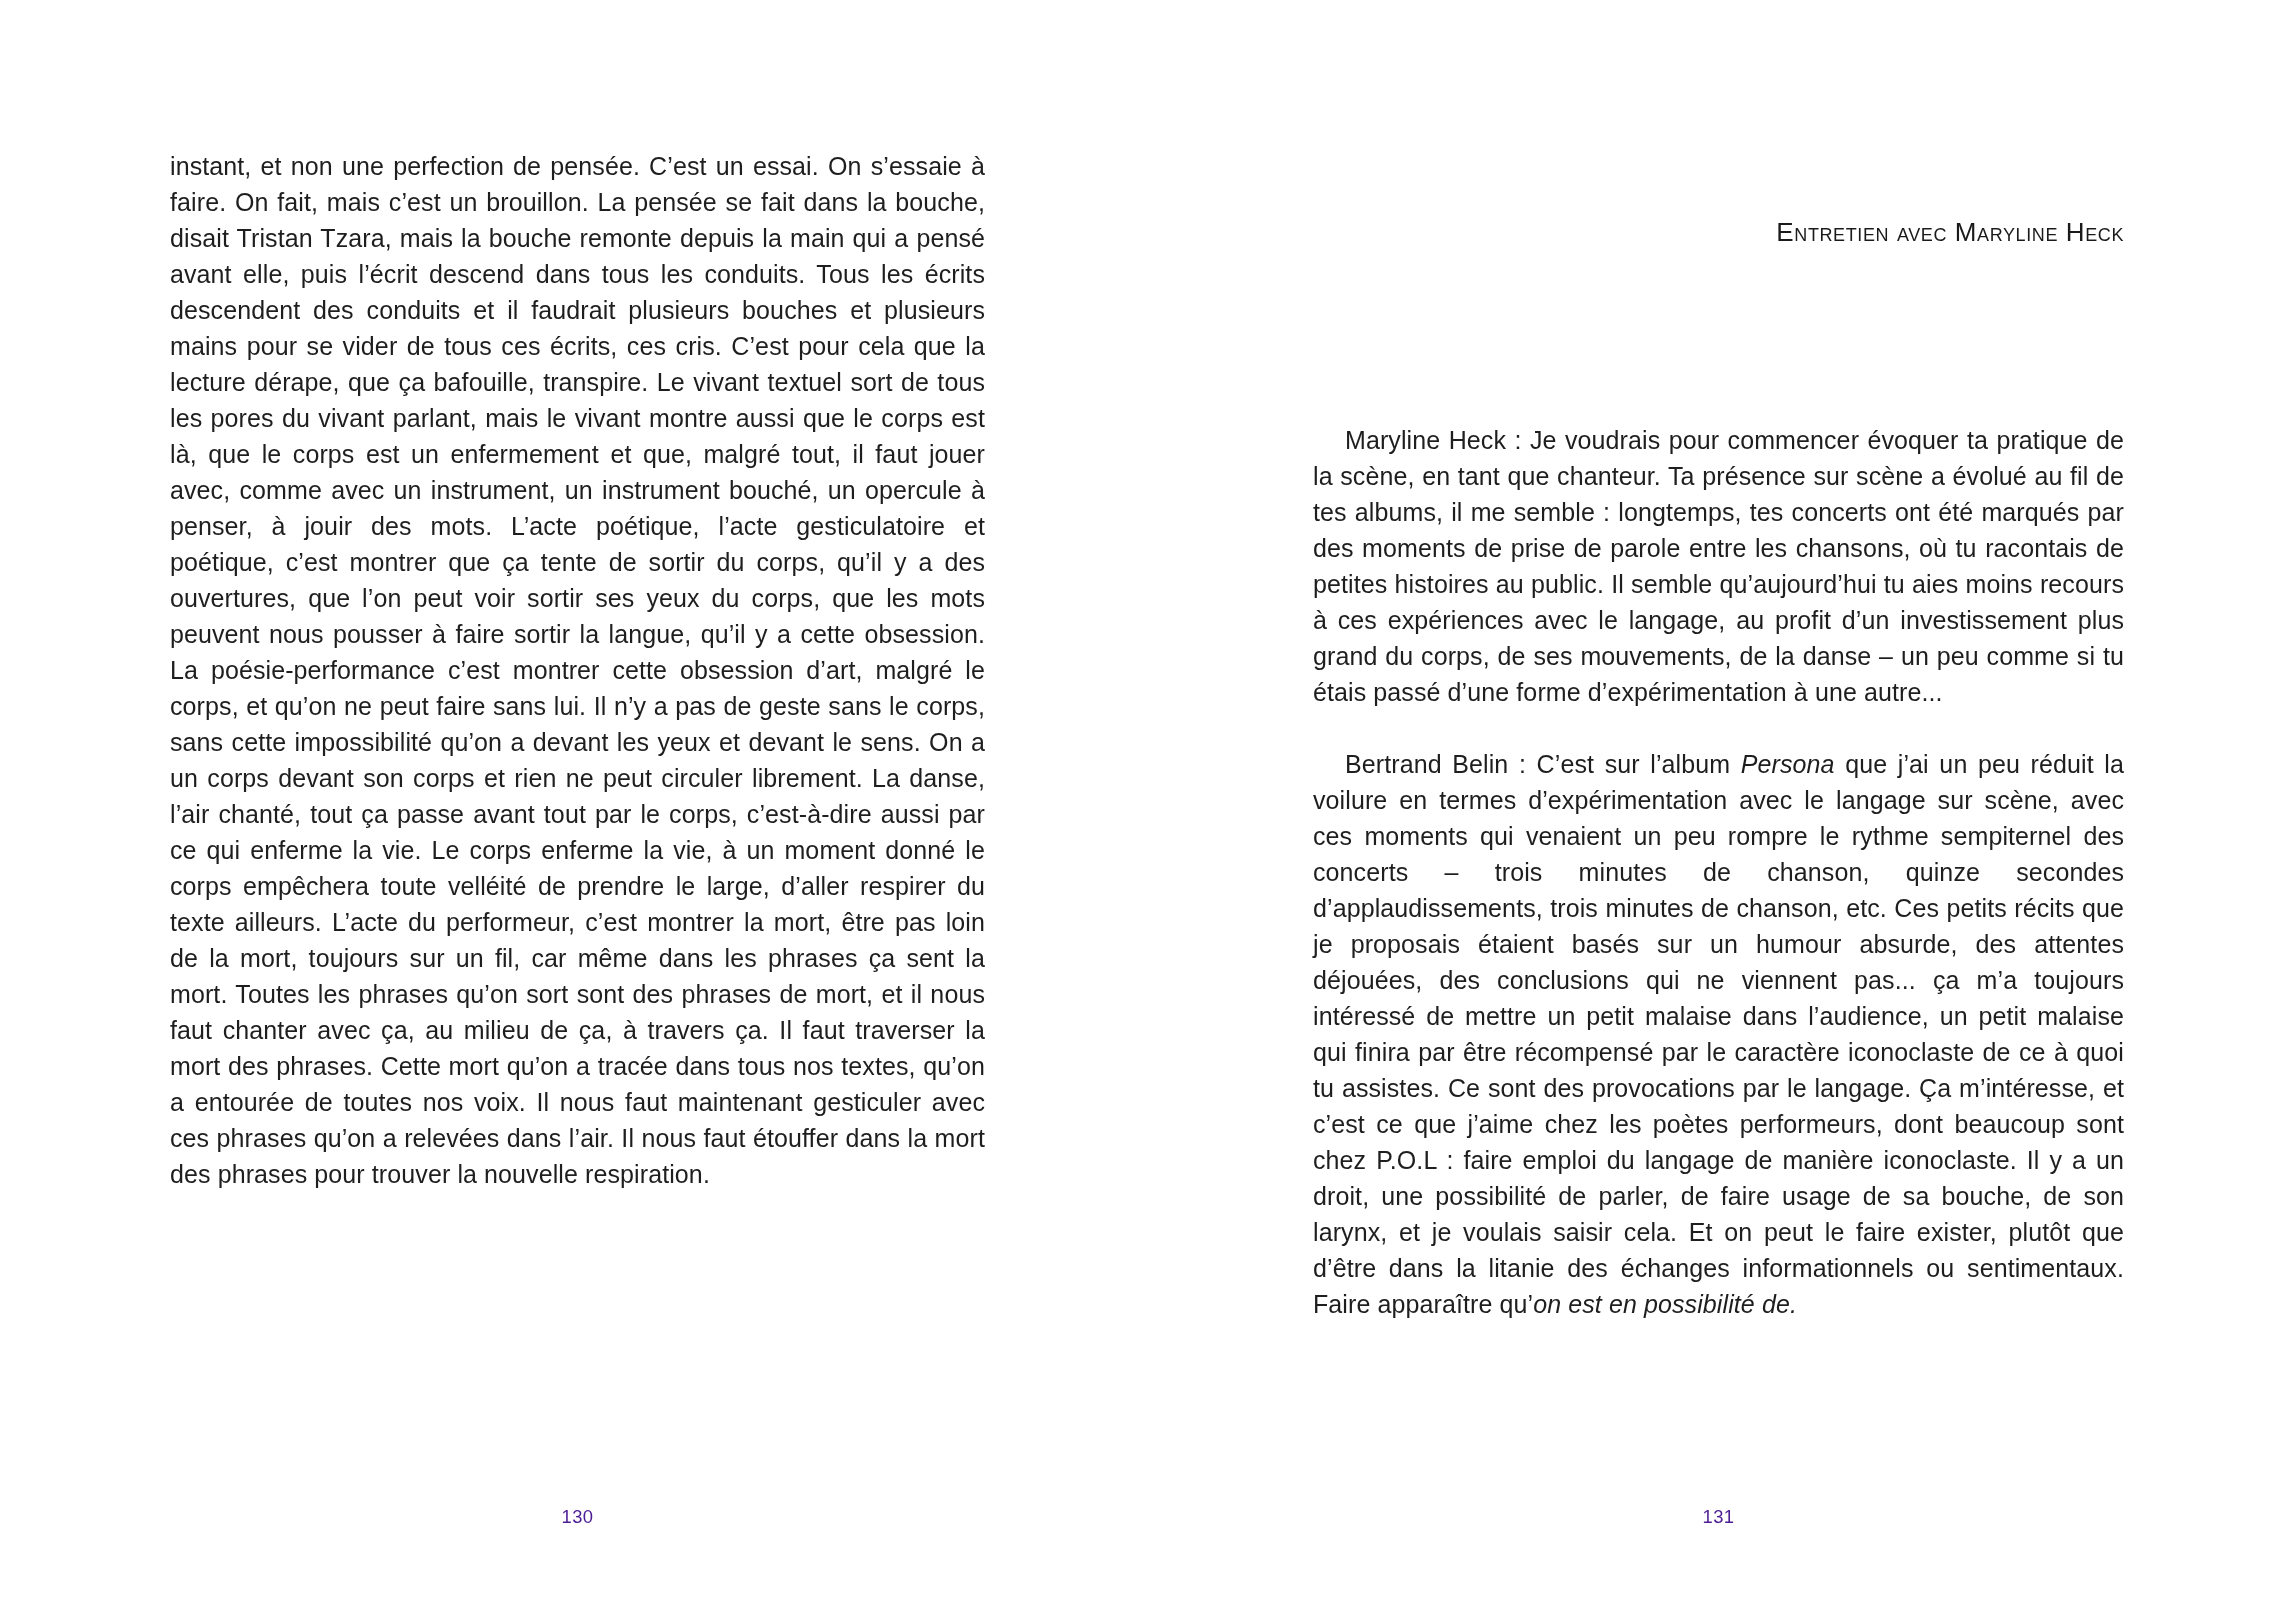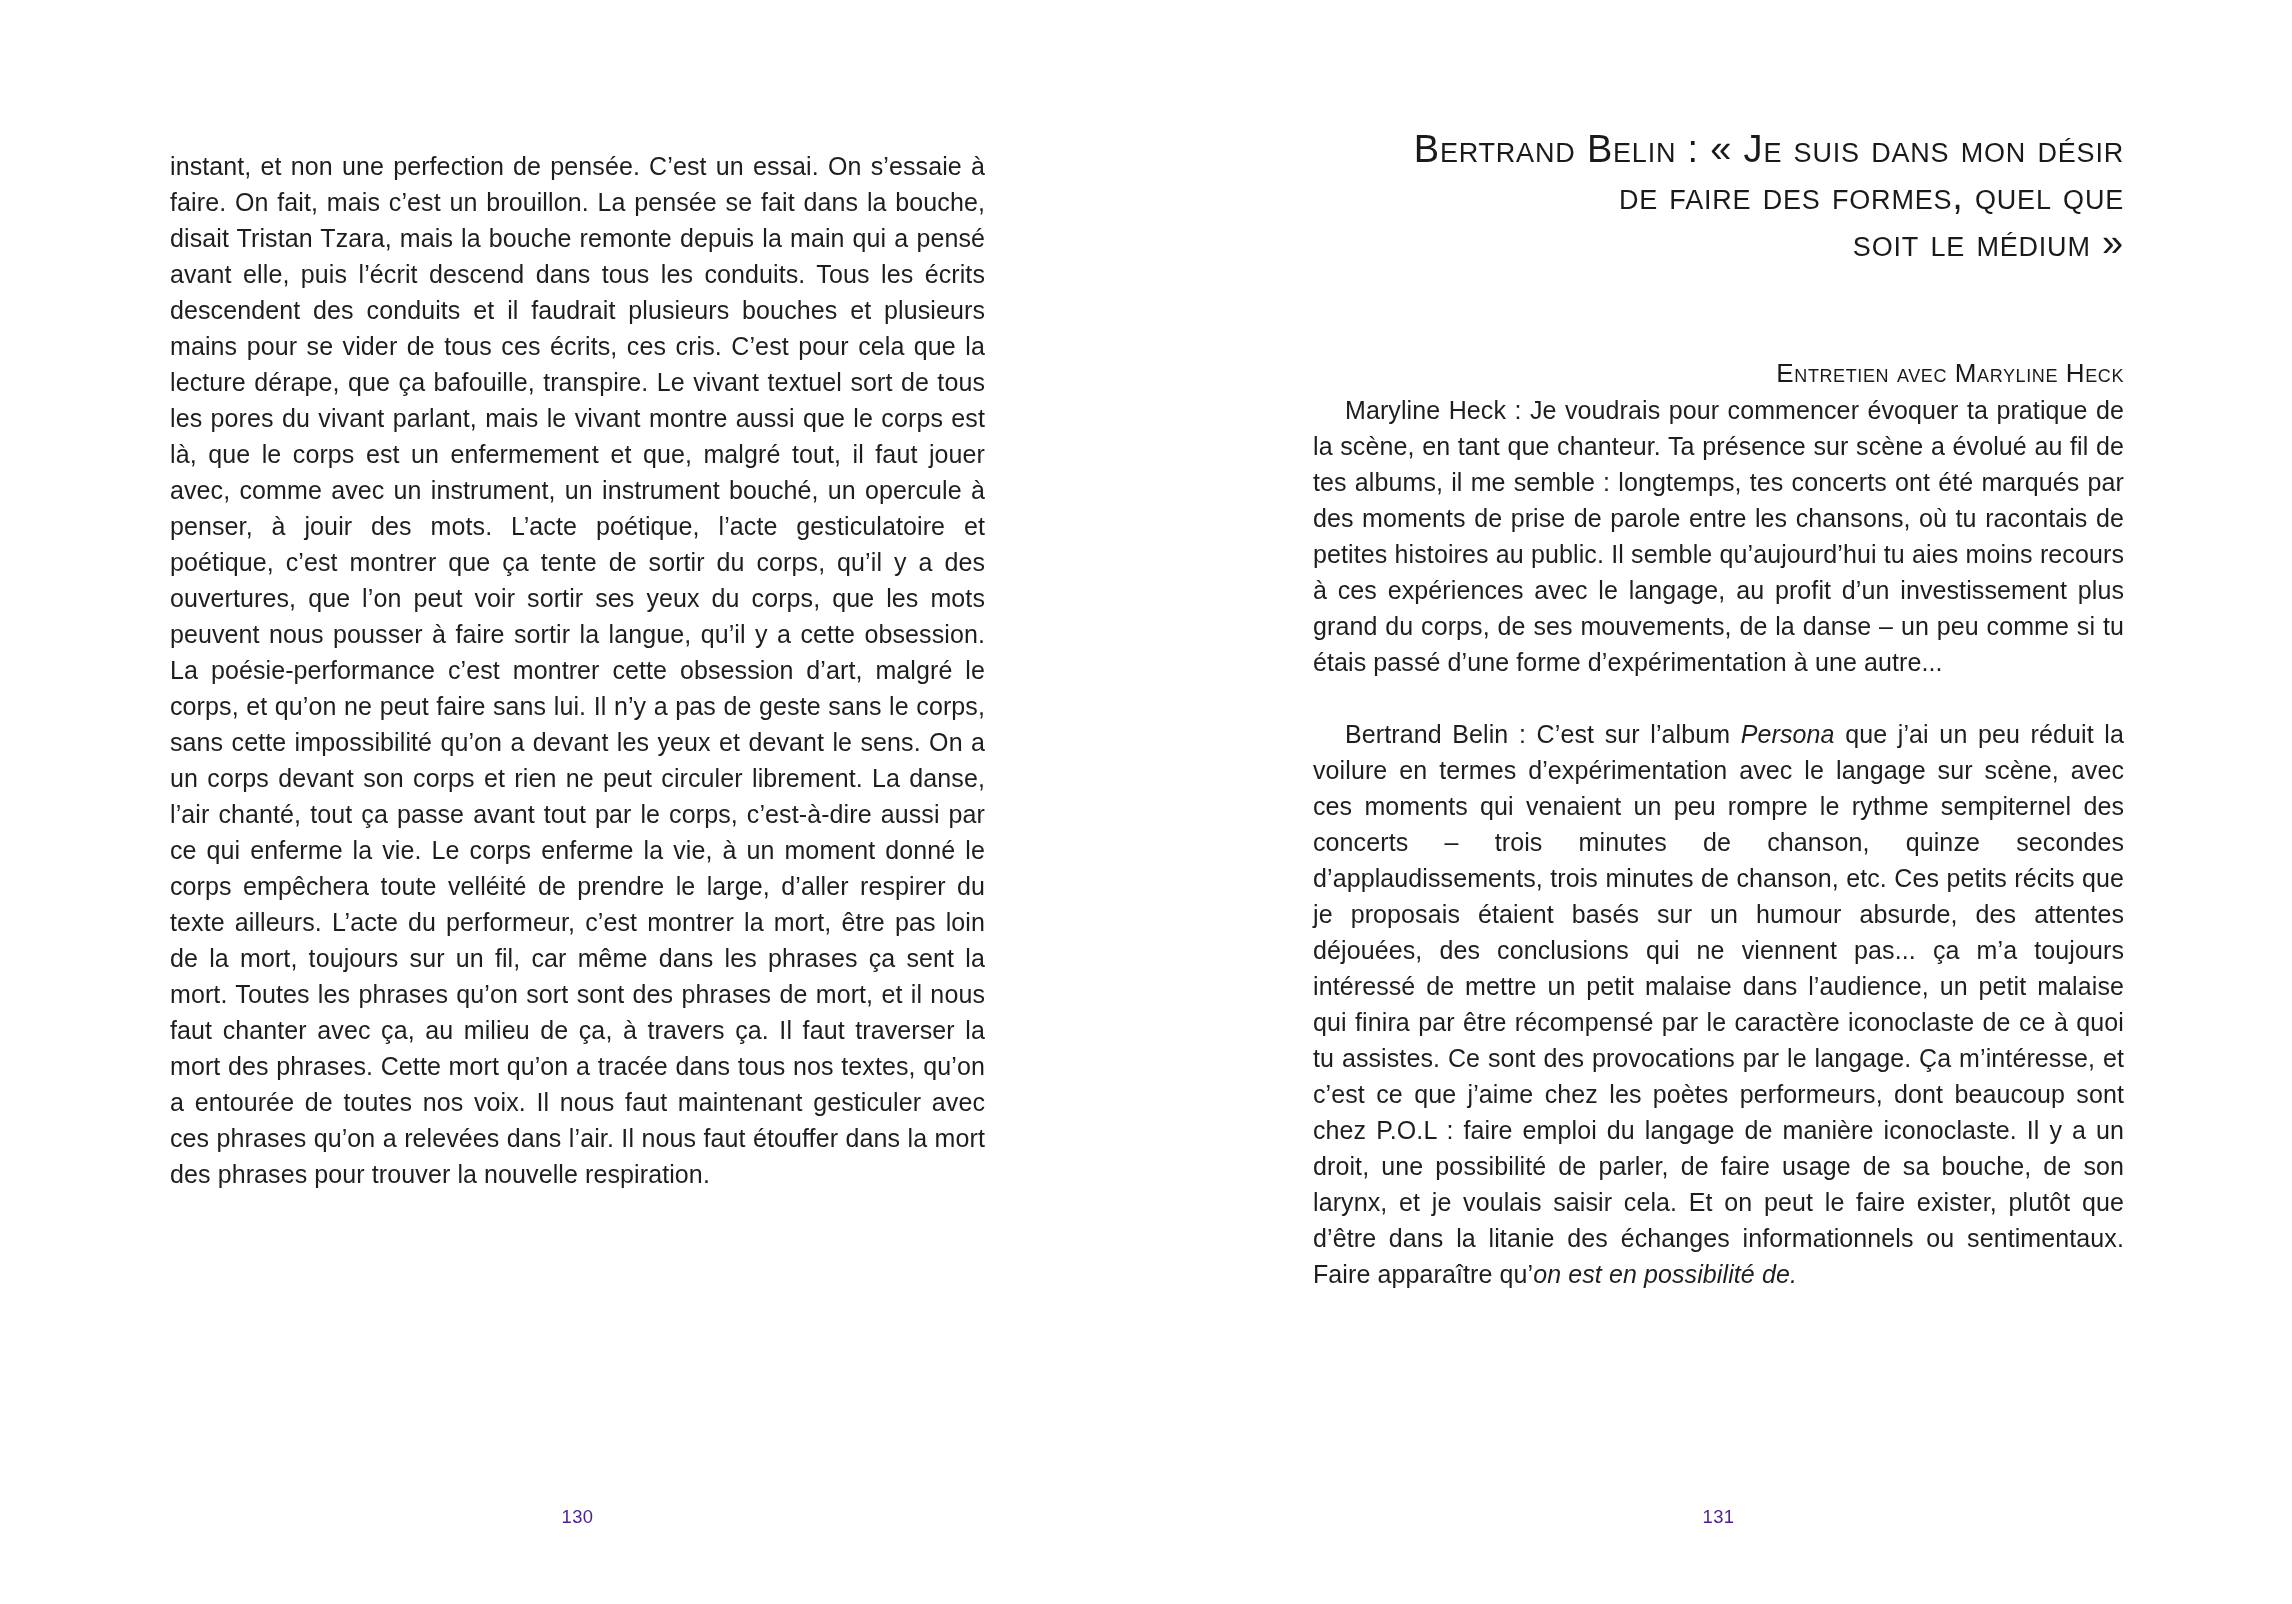--- a/index.html
+++ b/index.html
@@ -50,21 +50,21 @@
   .subtitle {
     margin-top: 88px;
     font-weight: normal;
     font-variant: small-caps;
     font-size: 26px;
     line-height: 37px;
     letter-spacing: 0.6px;
     text-align: right;
     color: #1a1a1a;
   }
-  .question { }
+  .question { margin-top: 171px; }
   .answer { margin-top: 36px; }
   .speaker { color: #1e1e1e; }
   em { font-style: italic; }
   .pagenum {
     position: absolute;
     top: 1506px;
     font-size: 18.4px;
     letter-spacing: 0.5px;
     text-align: center;
     color: #4c1d95;
@@ -73,25 +73,20 @@
   .pagenum-right { left: 1313px; width: 811px; text-align: center; }
 </style>
 </head>
 <body>
 
 <section class="page page-left">
   <p class="body-text">instant, et non une perfection de pensée. C’est un essai. On s’essaie à faire. On fait, mais c’est un brouillon. La pensée se fait dans la bouche, disait Tristan Tzara, mais la bouche remonte depuis la main qui a pensé avant elle, puis l’écrit descend dans tous les conduits. Tous les écrits descendent des conduits et il faudrait plusieurs bouches et plusieurs mains pour se vider de tous ces écrits, ces cris. C’est pour cela que la lecture dérape, que ça bafouille, transpire. Le vivant textuel sort de tous les pores du vivant parlant, mais le vivant montre aussi que le corps est là, que le corps est un enfermement et que, malgré tout, il faut jouer avec, comme avec un instrument, un instrument bouché, un opercule à penser, à jouir des mots. L’acte poétique, l’acte gesticulatoire et poétique, c’est montrer que ça tente de sortir du corps, qu’il y a des ouvertures, que l’on peut voir sortir ses yeux du corps, que les mots peuvent nous pousser à faire sortir la langue, qu’il y a cette obsession. La poésie-performance c’est montrer cette obsession d’art, malgré le corps, et qu’on ne peut faire sans lui. Il n’y a pas de geste sans le corps, sans cette impossibilité qu’on a devant les yeux et devant le sens. On a un corps devant son corps et rien ne peut circuler librement. La danse, l’air chanté, tout ça passe avant tout par le corps, c’est-à-dire aussi par ce qui enferme la vie. Le corps enferme la vie, à un moment donné le corps empêchera toute velléité de prendre le large, d’aller respirer du texte ailleurs. L’acte du performeur, c’est montrer la mort, être pas loin de la mort, toujours sur un fil, car même dans les phrases ça sent la mort. Toutes les phrases qu’on sort sont des phrases de mort, et il nous faut chanter avec ça, au milieu de ça, à travers ça. Il faut traverser la mort des phrases. Cette mort qu’on a tracée dans tous nos textes, qu’on a entourée de toutes nos voix. Il nous faut maintenant gesticuler avec ces phrases qu’on a relevées dans l’air. Il nous faut étouffer dans la mort des phrases pour trouver la nouvelle respiration.</p>
 </section>
 
 <section class="page page-right">
-  <h1 class="title">
-    <span class="title-line">Bertrand Belin : « Je suis dans mon désir</span>
-    <span class="title-line">de faire des formes, quel que</span>
-    <span class="title-line">soit le médium »</span>
-  </h1>
 
   <h2 class="subtitle">Entretien avec Maryline Heck</h2>
 
   <p class="body-text indent question"><span class="speaker">Maryline Heck : </span><span>Je voudrais pour commencer évoquer ta pratique de la scène, en tant que chanteur. Ta présence sur scène a évolué au fil de tes albums, il me semble : longtemps, tes concerts ont été marqués par des moments de prise de parole entre les chansons, où tu racontais de petites histoires au public. Il semble qu’aujourd’hui tu aies moins recours à ces expériences avec le langage, au profit d’un investissement plus grand du corps, de ses mouvements, de la danse – un peu comme si tu étais passé d’une forme d’expérimentation à une autre...</span></p>
 
   <p class="body-text indent answer"><span class="speaker">Bertrand Belin : </span><span>C’est sur l’album </span><em>Persona</em><span> que j’ai un peu réduit la voilure en termes d’expérimentation avec le langage sur scène, avec ces moments qui venaient un peu rompre le rythme sempiternel des concerts – trois minutes de chanson, quinze secondes d’applaudissements, trois minutes de chanson, etc. Ces petits récits que je proposais étaient basés sur un humour absurde, des attentes déjouées, des conclusions qui ne viennent pas... ça m’a toujours intéressé de mettre un petit malaise dans l’audience, un petit malaise qui finira par être récompensé par le caractère iconoclaste de ce à quoi tu assistes. Ce sont des provocations par le langage. Ça m’intéresse, et c’est ce que j’aime chez les poètes performeurs, dont beaucoup sont chez P.O.L : faire emploi du langage de manière iconoclaste. Il y a un droit, une possibilité de parler, de faire usage de sa bouche, de son larynx, et je voulais saisir cela. Et on peut le faire exister, plutôt que d’être dans la litanie des échanges informationnels ou sentimentaux. Faire apparaître qu’</span><em>on est en possibilité de.</em></p>
 </section>
 
 <div class="pagenum pagenum-left">130</div>
 

